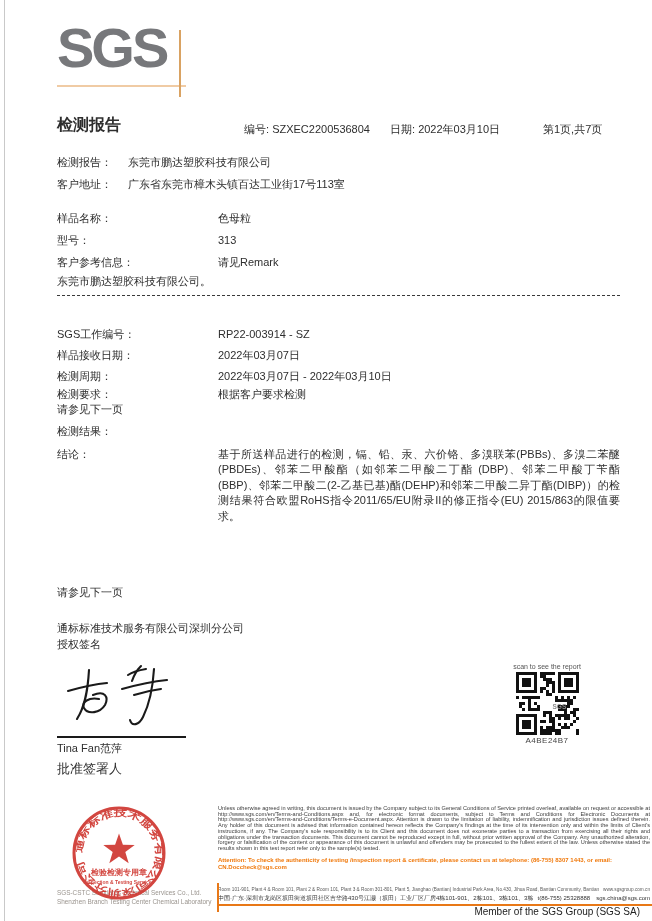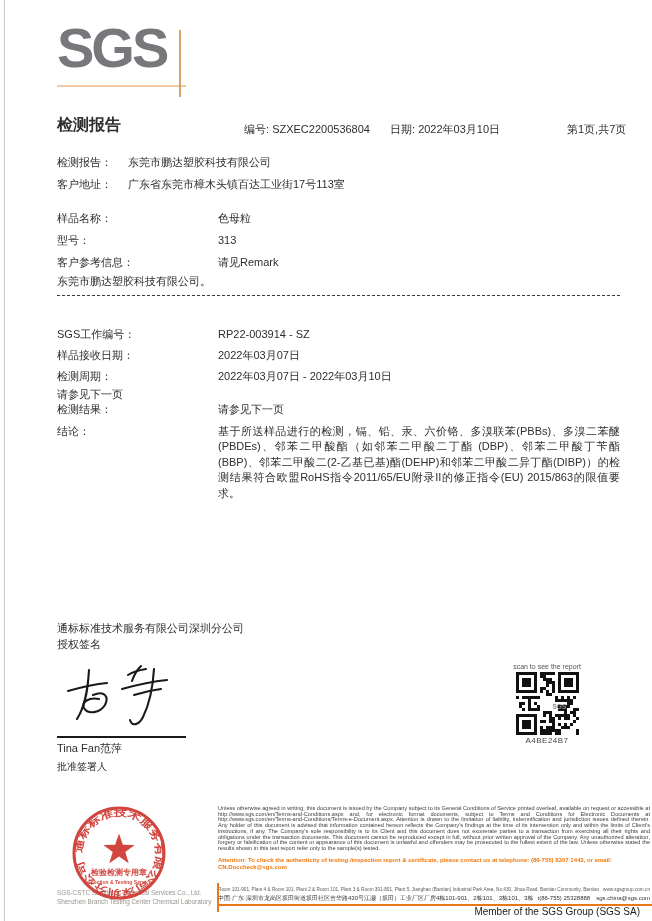--- a/index.html
+++ b/index.html
@@ -10,21 +10,21 @@
   
   .logo-text{position:absolute;left:57px;top:20px;font-size:56px;font-weight:bold;color:#77787b;letter-spacing:-3px;line-height:1;}
   .logo-hline{position:absolute;left:57px;top:85px;width:129px;height:2px;background:#f0cba4;}
   .logo-vline{position:absolute;left:179px;top:30px;width:2px;height:67px;background:#d9a262;}
 
   
   .report-title{position:absolute;left:57px;top:115px;font-size:16px;font-weight:bold;}
   .meta{position:absolute;top:122px;font-size:11px;white-space:nowrap;}
   .meta-no{left:244px;}
   .meta-date{left:390px;}
-  .meta-page{left:543px;margin-left:24px;}
+  .meta-page{left:543px;}
 
   
   .rows{position:absolute;left:57px;}
   .info-row{display:flex;font-size:11px;line-height:14px;}
   .info-row .lbl{flex:0 0 71px;}
   .wide .info-row .lbl{flex:0 0 161px;}
   .client-rows{top:155px;}
   .client-rows .info-row{height:22px;}
   .sample-rows{top:211px;}
   .sample-rows .info-row{height:22px;}
@@ -42,21 +42,21 @@
   .conclusion-row{display:flex;font-size:11px;align-items:flex-start;}
   .conclusion-row .lbl{flex:0 0 161px;line-height:14px;}
   .conclusion-row .txt{width:402px;line-height:15.4px;text-align:justify;}
 
   
   .sig-company{position:absolute;left:57px;top:621px;font-size:11px;line-height:14px;}
   .sig-auth{position:absolute;left:57px;top:637px;font-size:11px;}
   .sig-svg{position:absolute;left:62px;top:660px;}
   .sig-line{position:absolute;left:57px;top:736px;width:129px;height:2px;background:#1a1a1a;}
   .sig-name{position:absolute;left:57px;top:741px;font-size:11px;}
-  .sig-role{position:absolute;left:57px;top:760px;font-size:10px;}
+  .sig-role{position:absolute;left:57px;top:760px;font-size:13px;}
 
   
   .qr-box{position:absolute;left:501px;top:663px;width:92px;text-align:center;}
   .qr-caption{font-size:7px;color:#555;}
   .qr-box svg{display:block;margin:2px auto 1px auto;}
   .qr-code-text{font-size:8px;color:#444;letter-spacing:.5px;}
   .qr-logo{position:absolute;left:37px;top:31px;font-size:6.5px;font-weight:bold;color:#8b8b8b;letter-spacing:0;}
 
   
   .stamp-svg{position:absolute;left:70px;top:804px;opacity:.92;}
@@ -124,20 +124,24 @@
       <span class="lbl">SGS工作编号：</span>
       <span class="val">RP22-003914 - SZ</span>
     </div>
     <div class="info-row">
       <span class="lbl">样品接收日期：</span>
       <span class="val">2022年03月07日</span>
     </div>
     <div class="info-row">
       <span class="lbl">检测周期：</span>
       <span class="val">2022年03月07日 - 2022年03月10日</span>
+    </div>
+    <div class="info-row">
+      <span class="lbl">检测要求：</span>
+      <span class="val">根据客户要求检测</span>
     </div>
     <div class="info-row">
       <span class="val">请参见下一页</span>
     </div>
     <div class="info-row">
       <span class="lbl">检测结果：</span>
       <span class="val">请参见下一页</span>
     </div>
     <div class="conclusion-row">
       <span class="lbl">结论：</span>

